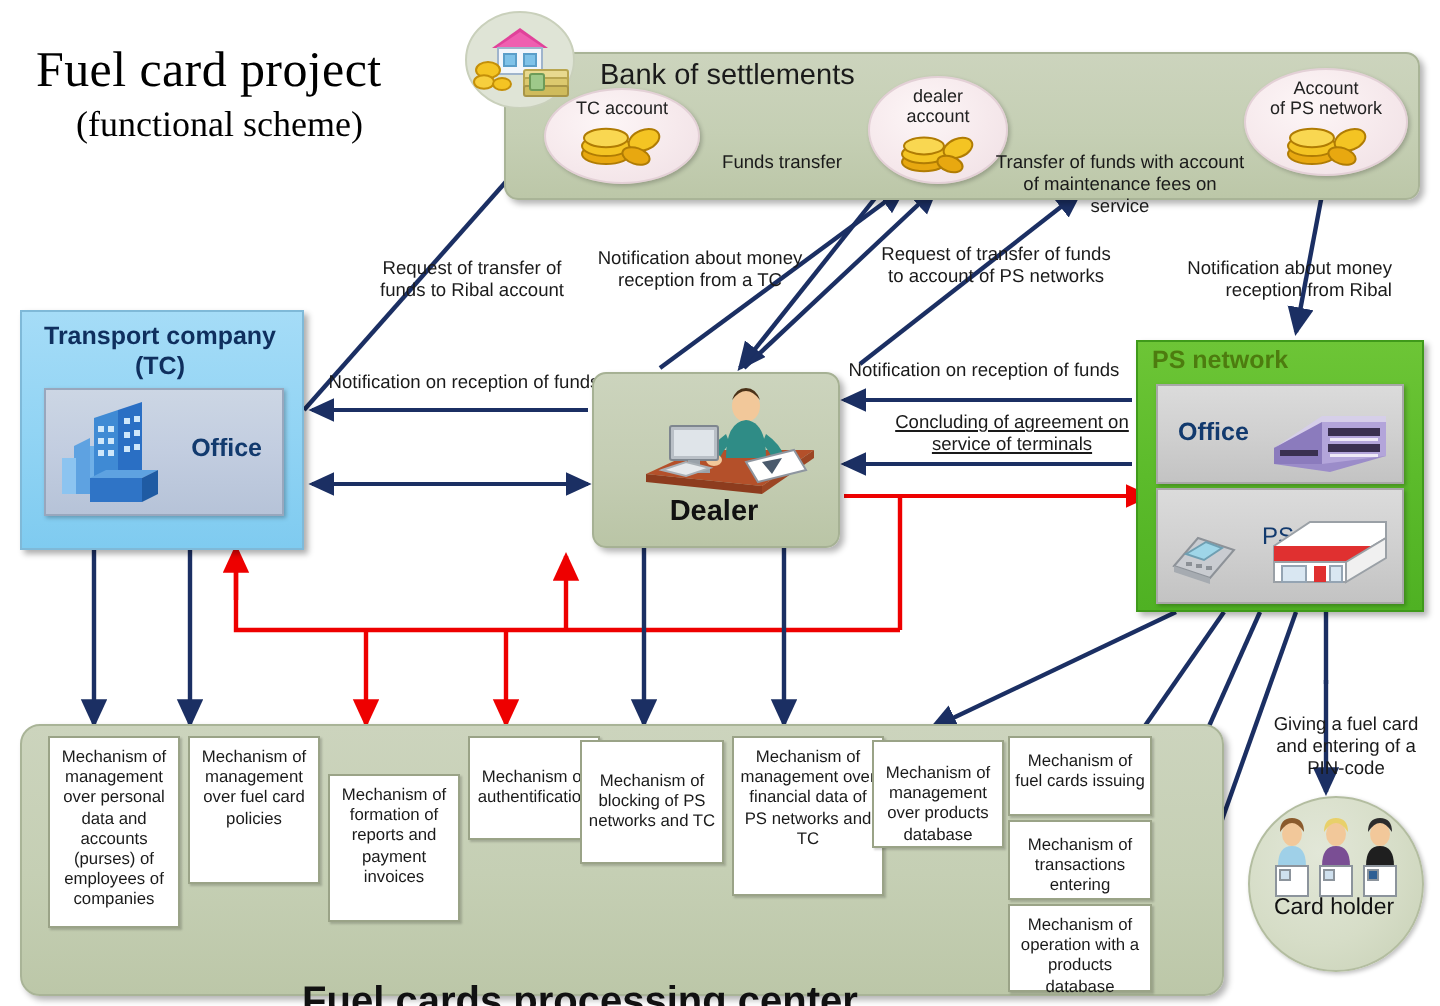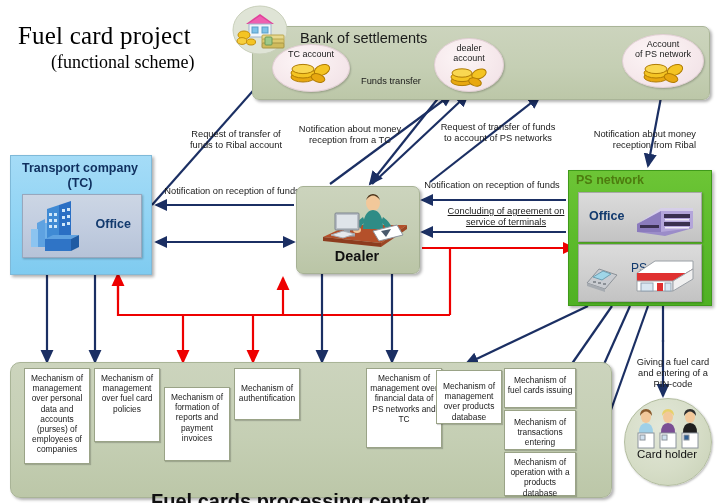--- a/index.html
+++ b/index.html
@@ -28,21 +28,20 @@
     font-family: "Liberation Serif", serif;
     font-size: 25px;
     color: #000;
     letter-spacing: .2px;
   }
   #title-sub {
     left: 38px; top: 52px;
     font-family: "Liberation Serif", serif;
     font-size: 18px;
     color: #000;
-    margin-left: 13px;
   }
 
   
   #bank-box {
     left: 252px; top: 26px;
     width: 456px; height: 72px;
     background: linear-gradient(180deg,#ccd4bd 0%, #c5cfb4 55%, #bcc7a8 100%);
     border: 1px solid #a9b497;
     border-radius: 7px;
     box-shadow: 2px 2px 3px rgba(0,0,0,.30);
@@ -359,20 +358,21 @@
     <svg class="coins" width="48" height="24" style="top:24px" viewBox="0 0 48 24">
       <ellipse cx="17" cy="18" rx="12" ry="5" fill="#e8a810" stroke="#b07c04"></ellipse>
       <ellipse cx="17" cy="14" rx="12" ry="5" fill="#f4c423" stroke="#b07c04"></ellipse>
       <ellipse cx="17" cy="10" rx="11" ry="4.6" fill="#f9d751" stroke="#b07c04"></ellipse>
       <ellipse cx="36" cy="11" rx="8" ry="5" fill="#f4c423" stroke="#b07c04" transform="rotate(-22 36 11)"></ellipse>
       <ellipse cx="32" cy="19" rx="7" ry="4" fill="#e8a810" stroke="#b07c04" transform="rotate(18 32 19)"></ellipse>
     </svg>
   </div>
 
   <div class="abs flowlbl" id="lbl-funds-transfer">Funds transfer</div>
+  <div class="abs flowlbl" id="lbl-transfer-fees">Transfer of funds with account of maintenance fees on service</div>
 
   <div class="abs flowlbl" id="lbl-req-ribal">Request of transfer of funds to Ribal account</div>
   <div class="abs flowlbl" id="lbl-notif-tc">Notification about money reception from a TC</div>
   <div class="abs flowlbl" id="lbl-req-ps">Request of transfer of funds to account of PS networks</div>
   <div class="abs flowlbl" id="lbl-notif-ribal">Notification about money reception from Ribal</div>
 
   <div class="abs flowlbl" id="lbl-notif-funds-left">Notification on reception of funds</div>
   <div class="abs flowlbl" id="lbl-notif-funds-rt">Notification on reception of funds</div>
   <div class="abs flowlbl" id="lbl-concl-term">Concluding of agreement on service of terminals</div>
   <div class="abs flowlbl" id="lbl-give-card">Giving a fuel card and entering of a PIN-code</div>
@@ -479,20 +479,21 @@
       <rect x="34" y="26" width="6" height="8" fill="#d9e7f2" stroke="#94a4b3"></rect>
     </svg>
   </div>
 
   <div class="abs" id="pc-box"></div>
 
   <div class="abs mech" style="left:24px; top:368px; width:66px; height:96px;">Mechanism of management over personal data and accounts (purses) of employees of companies</div>
   <div class="abs mech" style="left:94px; top:368px; width:66px; height:74px;">Mechanism of management over fuel card policies</div>
   <div class="abs mech" style="left:164px; top:368px; width:66px; height:74px;margin-top:19px;">Mechanism of formation of reports and payment invoices</div>
   <div class="abs mech" style="left:234px; top:368px; width:66px; height:52px; padding-top:14px;">Mechanism of authentification</div>
+  <div class="abs mech" style="left:290px; top:370px; width:72px; height:62px; padding-top:14px;">Mechanism of blocking of PS networks and TC</div>
   <div class="abs mech" style="left:366px; top:368px; width:76px; height:80px;">Mechanism of management over financial data of PS networks and TC</div>
   <div class="abs mech" style="left:436px; top:370px; width:66px; height:54px; padding-top:10px;">Mechanism of management over products database</div>
   <div class="abs mech" style="left:504px; top:368px; width:72px; height:40px; padding-top:6px;">Mechanism of fuel cards issuing</div>
   <div class="abs mech" style="left:504px; top:410px; width:72px; height:40px; padding-top:6px;">Mechanism of transactions entering</div>
   <div class="abs mech" style="left:504px; top:452px; width:72px; height:44px; padding-top:4px;">Mechanism of operation with a products database</div>
 
   <div class="abs" id="pc-title">Fuel cards processing center</div>
 
   <div class="abs" id="holder">
     <svg style="position:absolute;left:9px;top:10px" width="68" height="44" viewBox="0 0 68 44">

